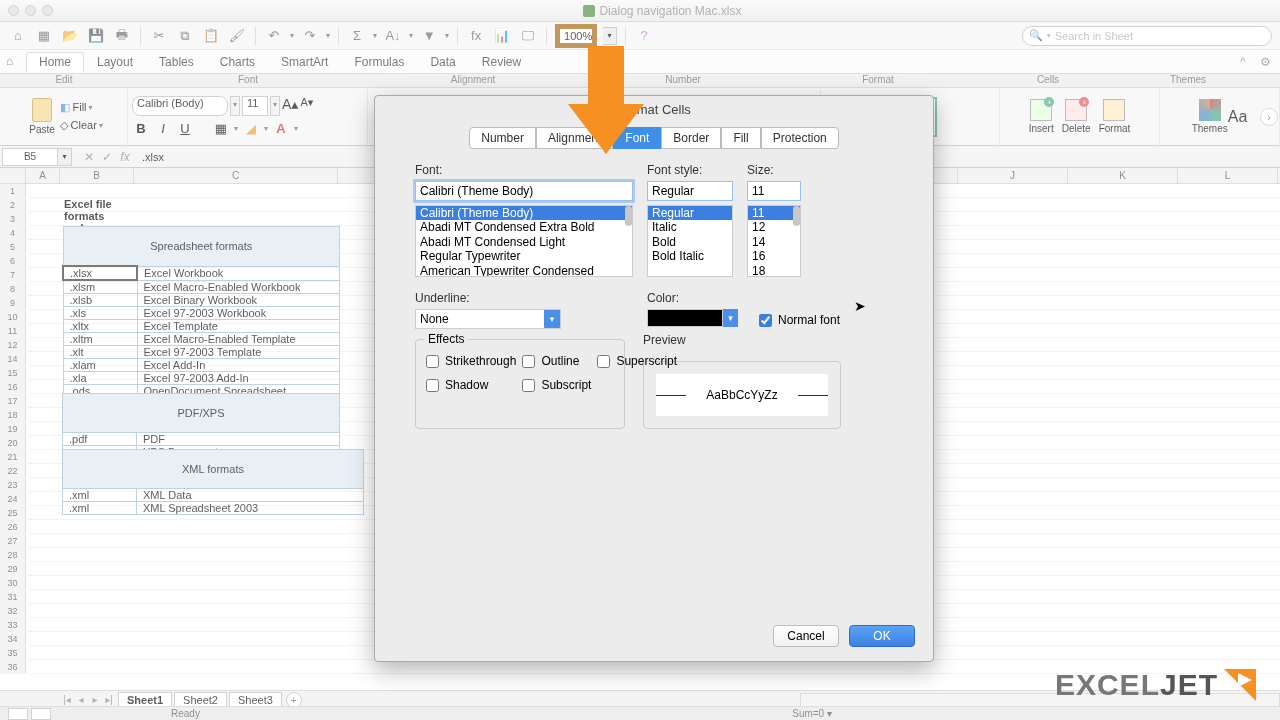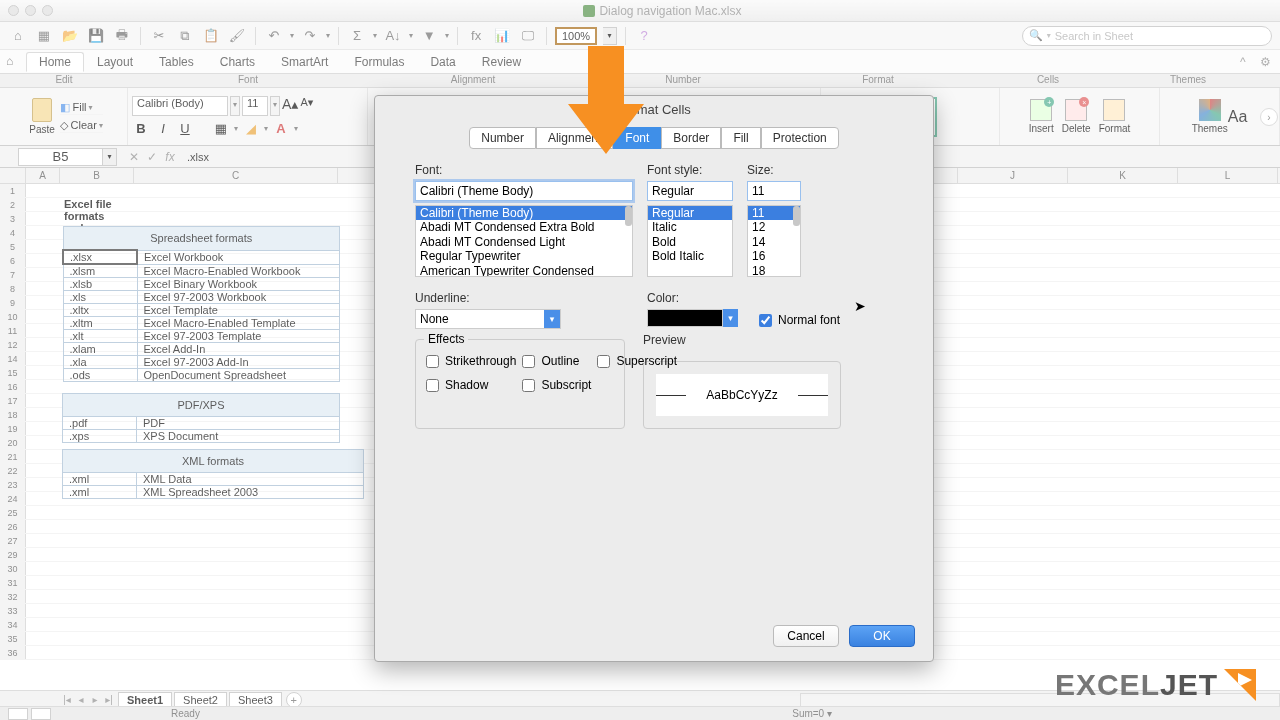--- a/index.html
+++ b/index.html
@@ -9,21 +9,21 @@
 .titlebar { height: 22px; background: linear-gradient(#f8f8f8,#e8e8e8); display: flex; align-items: center; padding: 0 8px; border-bottom: 1px solid #ccc; }
 .traffic { display: flex; gap: 6px; }
 .traffic .dot { width: 11px; height: 11px; border-radius: 50%; background: #ddd; border: 1px solid #bbb; }
 .title-center { flex: 1; text-align: center; color: #888; font-size: 12px; display: flex; justify-content: center; align-items: center; gap: 4px; }
 .xls-icon { width: 12px; height: 12px; background: #4a8a3f; border-radius: 2px; }
 
 
 .toolbar { height: 28px; background: #f5f5f5; display: flex; align-items: center; padding: 0 8px; gap: 6px; border-bottom: 1px solid #ddd; }
 .tbtn { width: 20px; height: 20px; display: flex; align-items: center; justify-content: center; color: #666; font-size: 13px; }
 .tsep { width: 1px; height: 18px; background: #ccc; margin: 0 2px; }
-.zoom-box { border: 2px solid #a16207; background: #fff; padding: 1px 4px; font-size: 11px; width: 42px; text-align: center; }
+.zoom-box { border: 5px solid #a16207; background: #fff; padding: 1px 4px; font-size: 11px; width: 42px; text-align: center; }
 .zoom-arrow { width: 14px; height: 18px; background: #e8e8e8; border: 1px solid #bbb; border-left: none; font-size: 8px; display: flex; align-items: center; justify-content: center; }
 .search-box { margin-left: auto; width: 250px; height: 20px; border: 1px solid #bbb; border-radius: 10px; background: #fff; display: flex; align-items: center; padding: 0 6px; color: #aaa; font-size: 11px; }
 .search-box .mag { margin-right: 4px; font-size: 11px; }
 .search-box .tri { font-size: 8px; margin-right: 4px; }
 
 
 .ribbon-tabs { height: 24px; background: #fafafa; display: flex; align-items: center; padding: 0 6px; border-bottom: 1px solid #ccc; }
 .ribbon-tabs .ahome { width: 16px; height: 16px; margin-right: 4px; color: #666; }
 .rtab { padding: 2px 12px; border: 1px solid transparent; font-size: 12px; color: #333; }
 .rtab.active { background: #fff; border: 1px solid #ccc; border-bottom: 1px solid #fff; border-radius: 3px 3px 0 0; }
@@ -36,53 +36,53 @@
 
 
 .ribbon-body { height: 58px; background: #f4f4f4; display: flex; border-bottom: 1px solid #bbb; position: relative; }
 .rgroup { border-right: 1px solid #ddd; padding: 2px 4px; display: flex; flex-direction: column; justify-content: center; }
 .paste-btn { width: 36px; height: 48px; display: flex; flex-direction: column; align-items: center; justify-content: center; gap: 2px; font-size: 10px; }
 .clipboard-icon { width: 20px; height: 24px; background: #f5d890; border: 1px solid #c0a050; border-radius: 2px; }
 .fill-clear { display: flex; flex-direction: column; gap: 4px; }
 .fill-clear .row { display: flex; align-items: center; gap: 2px; font-size: 11px; }
 .fontsel { display: flex; gap: 2px; }
 .fontsel select, .font-input, .size-input { border: 1px solid #bbb; background: #fff; height: 20px; font-size: 11px; padding: 0 4px; }
-.font-input { width: 96px; }
+.font-input { width: 96px; border-radius: 8px; }
 .size-input { width: 26px; }
 .biu { display: flex; gap: 4px; margin-top: 4px; align-items: center; }
 .biu .b { width: 18px; height: 18px; display: flex; align-items: center; justify-content: center; font-size: 13px; }
 .ribbon-arrow { position: absolute; right: 2px; top: 20px; width: 18px; height: 18px; border: 1px solid #ccc; border-radius: 50%; background: #fff; display: flex; align-items: center; justify-content: center; font-size: 10px; color: #666; }
 .cells-group { display: flex; gap: 8px; }
 .cell-btn { display: flex; flex-direction: column; align-items: center; font-size: 10px; gap: 2px; }
 .cell-icon { width: 22px; height: 22px; border: 1px solid #999; background: #dfffd6; position: relative; }
 .cell-icon.del { background: #ffe0e0; }
 .cell-icon .badge { position: absolute; top: -3px; right: -3px; width: 10px; height: 10px; border-radius: 50%; background: #4a8; font-size: 7px; color: #fff; display: flex; align-items: center; justify-content: center; }
 .cell-icon.del .badge { background: #d55; }
 
 
 .formula-bar { height: 22px; background: #f0f0f0; display: flex; align-items: center; border-bottom: 1px solid #bbb; }
-.name-box { width: 85px; border: 1px solid #bbb; background: #fff; height: 18px; margin-left: 18px; padding: 0 4px; font-size: 13px; display: flex; align-items: center; justify-content: center; }
+.name-box { width: 56px; border: 1px solid #bbb; background: #fff; height: 18px; margin-left: 2px; padding: 0 4px; font-size: 10px; display: flex; align-items: center; justify-content: center; }
 .name-arrow { width: 14px; height: 18px; background: #e8e8e8; border: 1px solid #bbb; border-left: none; display: flex; align-items: center; justify-content: center; font-size: 8px; margin-right: 8px; }
 .fx-btn { width: 18px; height: 18px; display: flex; align-items: center; justify-content: center; color: #888; font-size: 12px; }
 .formula-input { flex: 1; margin-left: 4px; padding: 0 4px; font-size: 11px; }
 
 
 .grid-area { position: absolute; top: 168px; bottom: 28px; left: 0; right: 0; background: #fff; overflow: hidden; }
 .col-headers { display: flex; height: 16px; background: #eee; border-bottom: 1px solid #ccc; }
 .col-headers .corner { width: 26px; border-right: 1px solid #ccc; background: #eee; }
 .col-headers .ch { border-right: 1px solid #ccc; text-align: center; font-size: 10px; color: #555; display: flex; align-items: center; justify-content: center; cursor: default; }
 .rows { position: absolute; top: 16px; left: 0; right: 0; bottom: 0; }
 .row { display: flex; height: 14px; border-bottom: 1px solid #eee; }
 .row .rh { width: 26px; background: #eee; border-right: 1px solid #ccc; font-size: 9px; color: #555; display: flex; align-items: center; justify-content: center; }
 
 
 .sheet-content { position: absolute; top: 16px; left: 26px; }
 .hd1 { position: absolute; font-weight: bold; font-size: 11px; }
 .tbl { position: absolute; border-collapse: collapse; font-size: 11px; }
-.tbl th { background: #dce8f2; border: 1px solid #a0b8d0; text-align: left; padding: 5px 6px; height: 13px; font-weight: normal; font-size: 11px; }
+.tbl th { background: #dce8f2; border: 1px solid #a0b8d0; text-align: left; padding: 13px 6px; height: 13px; font-weight: normal; font-size: 11px; }
 .tbl td { border: 1px solid #a0b8d0; padding: 0 6px; height: 13px; }
 .tbl td.sel { border: 2px solid #333; }
 
 
 .sheet-tabs { position: absolute; bottom: 12px; left: 0; right: 0; height: 18px; background: #eee; display: flex; align-items: center; border-top: 1px solid #ccc; }
 .sheet-tabs .nav { display: flex; margin-left: 60px; }
 .sheet-tabs .nav span { width: 14px; text-align: center; color: #888; font-size: 10px; }
 .sheet-tabs .tab { padding: 1px 8px; border: 1px solid #bbb; background: #fff; font-size: 11px; margin-left: 2px; }
 .sheet-tabs .tab.active { font-weight: bold; }
 .sheet-tabs .add { width: 16px; height: 16px; border: 1px solid #bbb; border-radius: 50%; background: #fff; margin-left: 4px; display: flex; align-items: center; justify-content: center; font-size: 11px; color: #666; }
@@ -401,20 +401,23 @@
       <div class="row">
         <div class="rh">25</div>
       </div>
       <div class="row">
         <div class="rh">26</div>
       </div>
       <div class="row">
         <div class="rh">27</div>
       </div>
       <div class="row">
+        <div class="rh">28</div>
+      </div>
+      <div class="row">
         <div class="rh">29</div>
       </div>
       <div class="row">
         <div class="rh">30</div>
       </div>
       <div class="row">
         <div class="rh">31</div>
       </div>
       <div class="row">
         <div class="rh">32</div>

